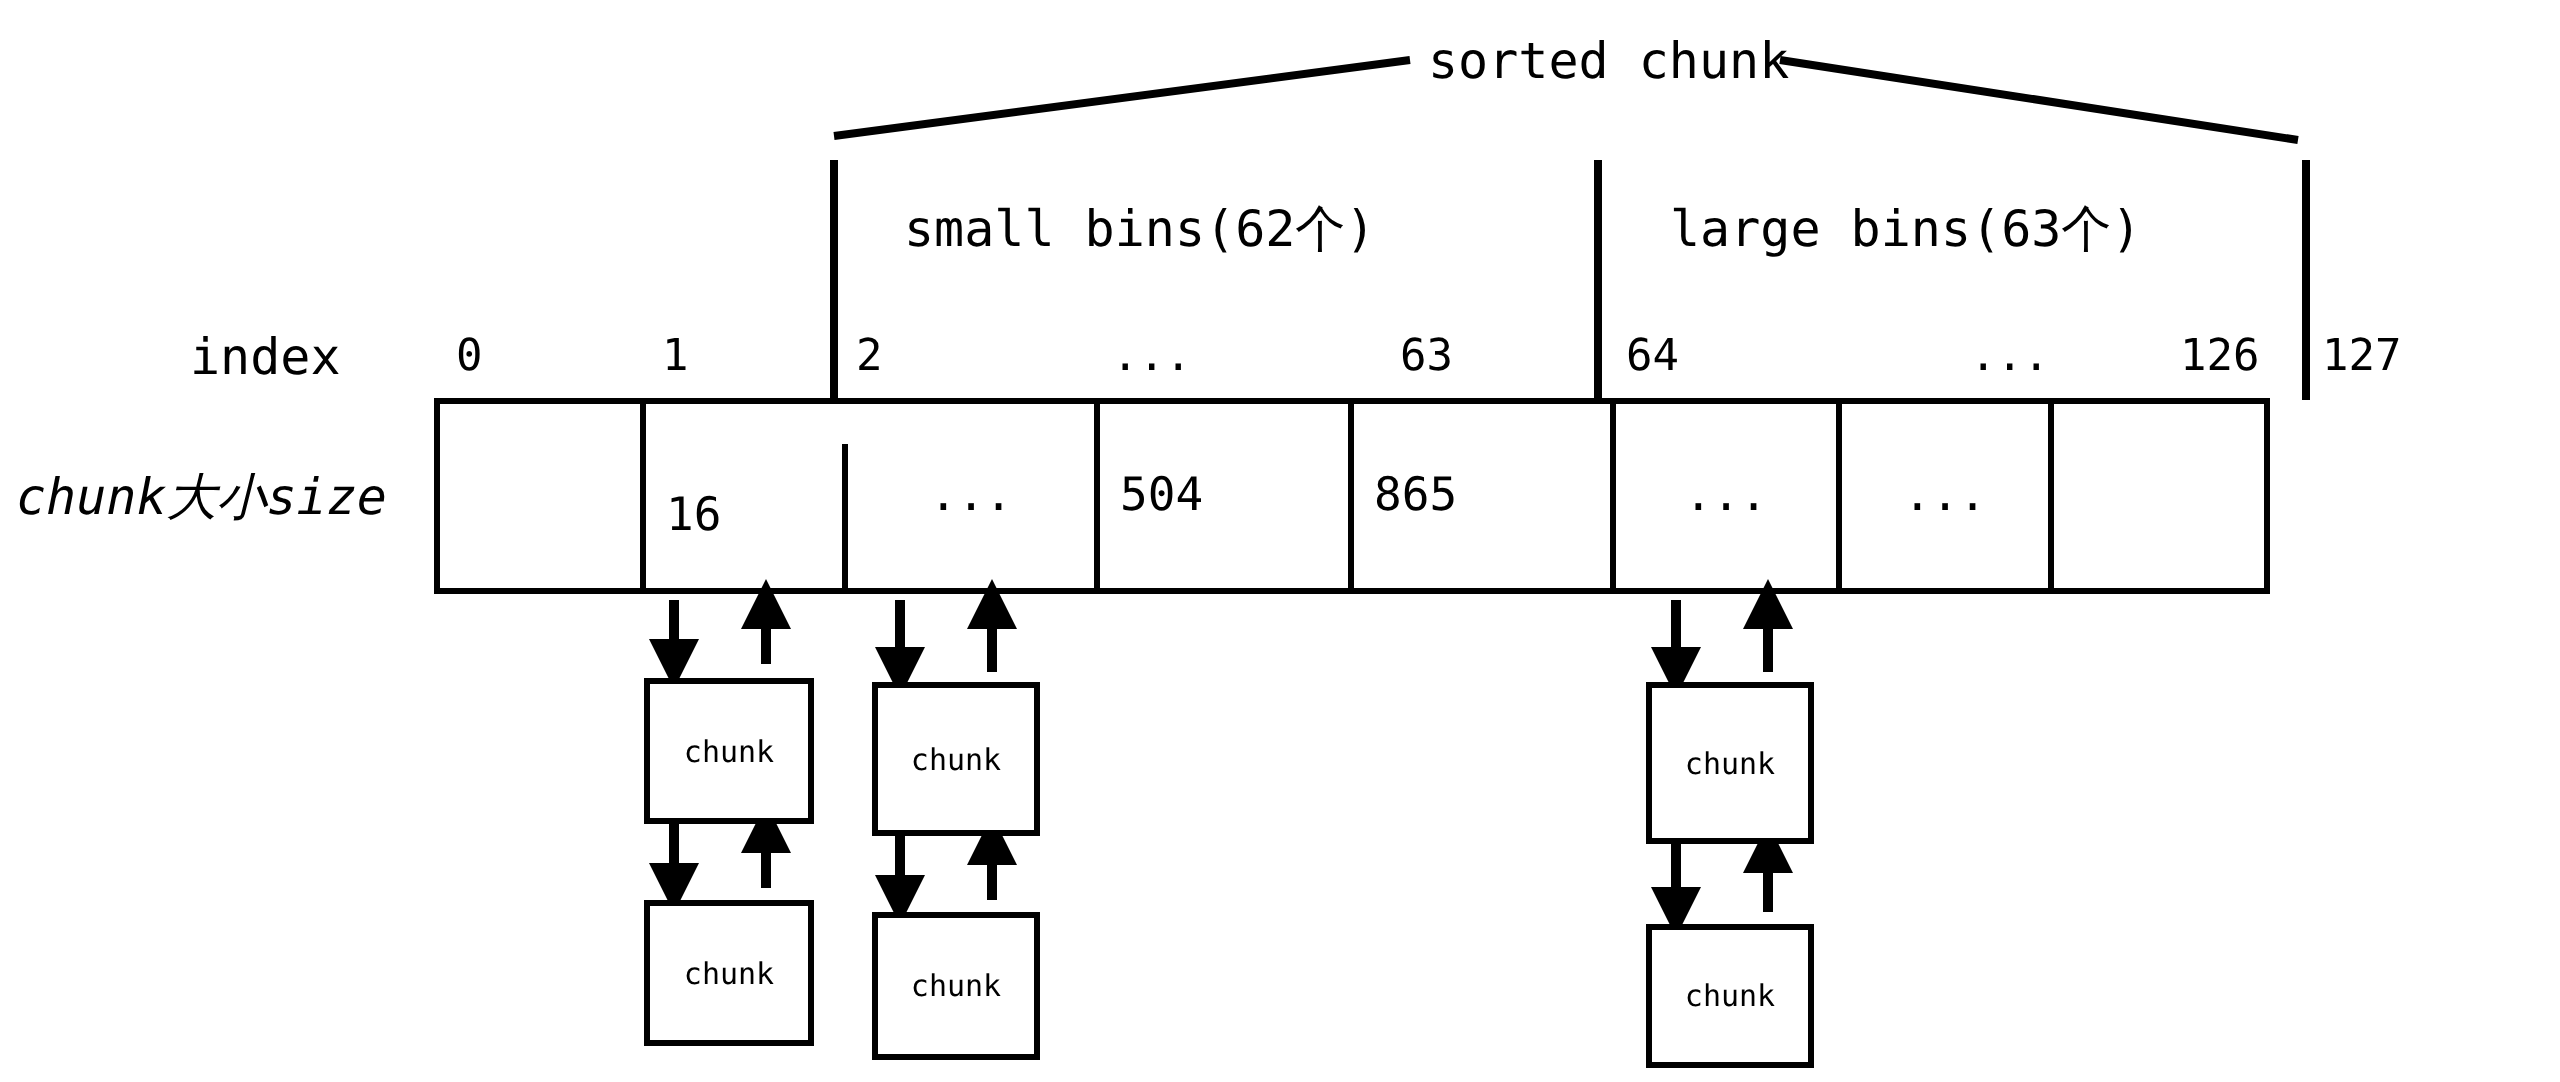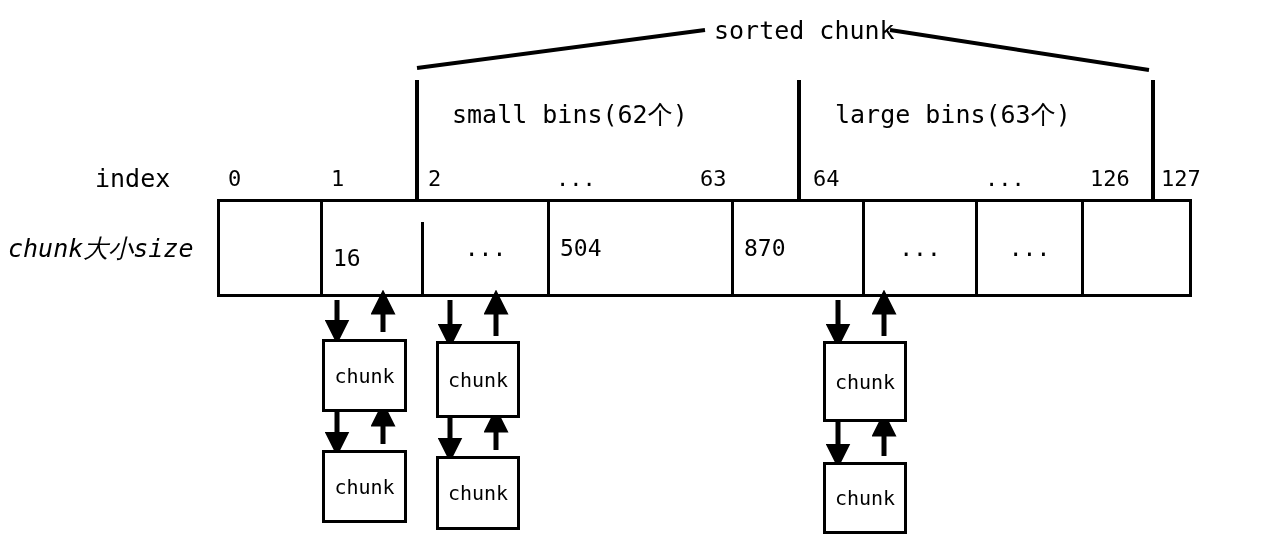--- a/index.html
+++ b/index.html
@@ -19,21 +19,21 @@
   .idx{position:absolute;top:166px;font-size:22px;}
 
   
   .vbar{position:absolute;width:4px;background:#000;}
 
   
   .grouplabel{position:absolute;font-size:25px;white-space:nowrap;}
 
   
   .chunk{position:absolute;border:3px solid #000;box-sizing:border-box;display:flex;
-      align-items:center;justify-content:center;font-size:20px;background:#fff;}
+      align-items:center;justify-content:center;font-size:15px;background:#fff;}
 
   svg.overlay{position:absolute;left:0;top:0;width:1280px;height:541px;pointer-events:none;}
 </style>
 </head>
 <body>
 
 <div class="lbl" style="left:95px;top:164px;font-size:25px;">index</div>
 <div class="lbl" style="left:8px;top:232px;font-size:25px;font-style:italic;">chunk大小size</div>
 
 <div class="idx" style="left:228px;">0</div>
@@ -49,25 +49,25 @@
 <div id="bins-table">
   <div class="cell" style="width:103px;">
     <span></span>
   </div>
   <div class="cell" style="width:101px;margin-top:20px;">
     <span>16</span>
   </div>
   <div class="cell center" style="width:126px;">
     <span>...</span>
   </div>
-  <div class="cell" style="width:184px;">
+  <div class="cell" style="width:127px;">
     <span>504</span>
   </div>
   <div class="cell" style="width:131px;">
-    <span>870</span>
+    <span>865</span>
   </div>
   <div class="cell center" style="width:113px;">
     <span>...</span>
   </div>
   <div class="cell center" style="width:106px;">
     <span>...</span>
   </div>
   <div class="cell" style="width:105px;">
     <span></span>
   </div>

